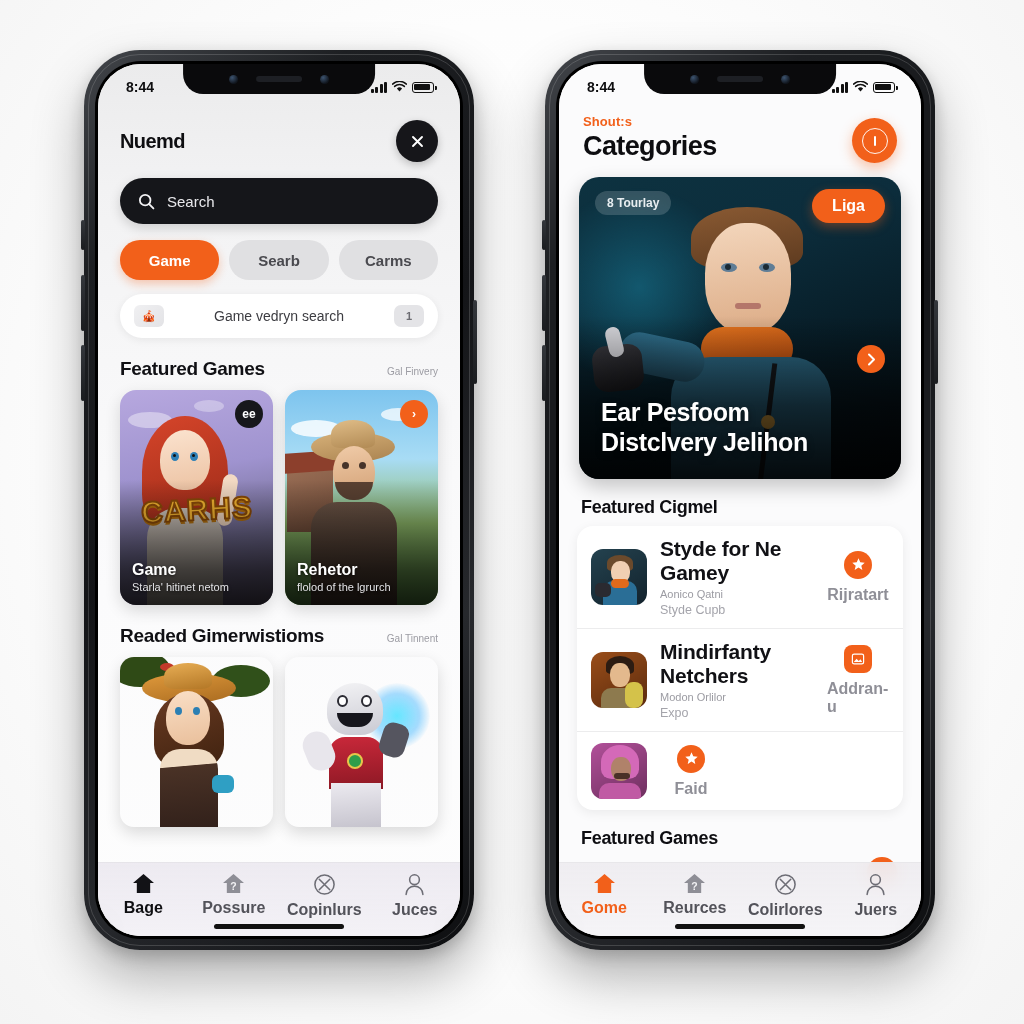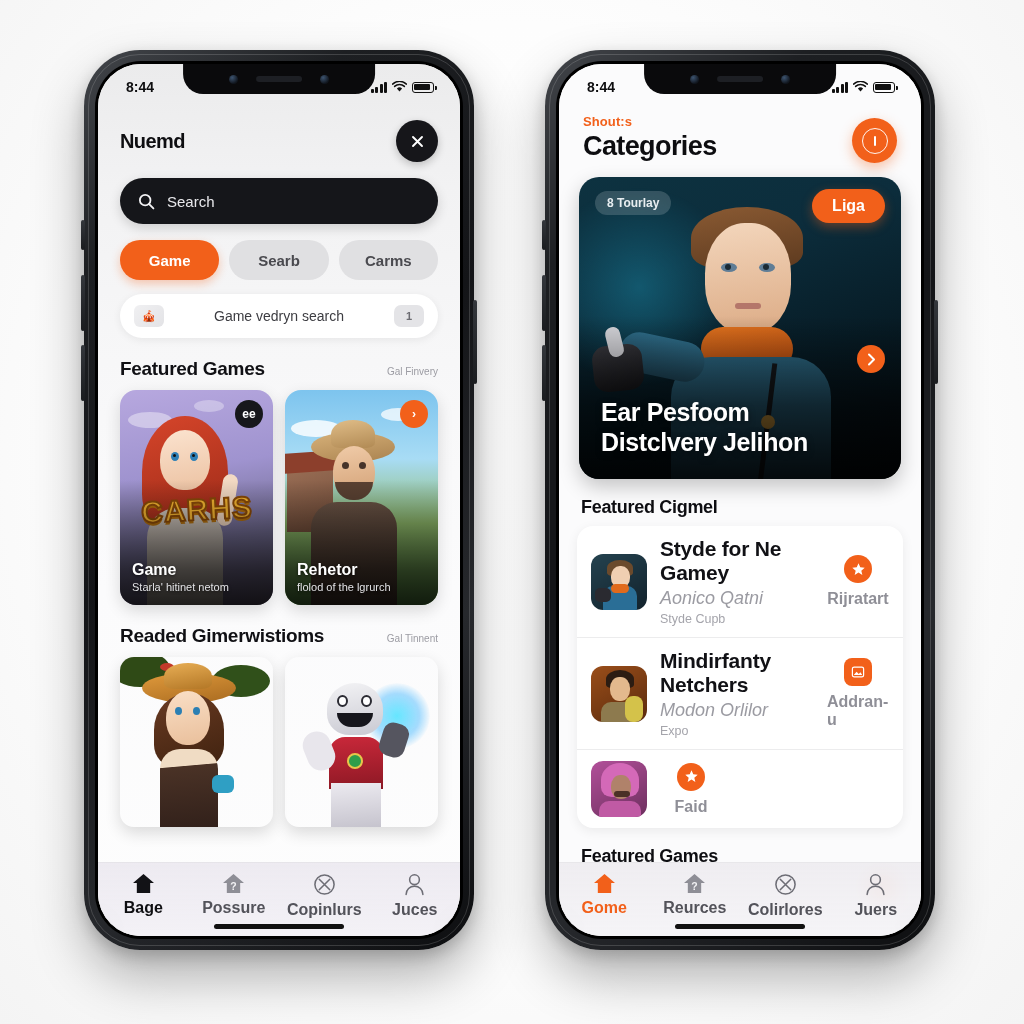--- a/index.html
+++ b/index.html
@@ -294,21 +294,21 @@
     overflow: hidden;
   }
   .lrow { display: flex; align-items: center; gap: 13px; padding: 11px 14px; position: relative; }
   .lrow + .lrow { border-top: 1px solid #ececed; }
   .lthumb { width: 56px; height: 56px; border-radius: 12px; overflow: hidden; position: relative; flex: 0 0 56px; }
   .th-blue   { background: linear-gradient(150deg,#24424f,#12222c); }
   .th-brown  { background: linear-gradient(150deg,#9a4e1a,#5a2a0d); }
   .th-pink   { background: linear-gradient(150deg,#b2509a,#6d2f5e); }
   .lmeta { flex: 1; min-width: 0; }
   .lmeta .n1 { font-size: 21px; font-weight: 800; color: #111115; letter-spacing: -0.2px; }
-  .lmeta .n2 { font-size: 18px; color: #9b9ba2; margin-top: 3px; font-style: italic; }
+  .lmeta .n2 { font-size: 11px; color: #9b9ba2; margin-top: 3px; }
   .lmeta .n3 { font-size: 12.5px; color: #a4a4ab; margin-top: 3px; }
   .lright { display:flex; flex-direction: column; align-items: center; gap: 7px; width: 62px; }
   .licon {
     width: 28px; height: 28px; border-radius: 50%; background: #F2601A;
     display: flex; align-items: center; justify-content: center; color: #fff; font-size: 14px;
   }
   .licon.sq { border-radius: 8px; }
   .lright .act { font-size: 16px; color: #8f8f97; font-weight: 600; }
 
   .r-sec2 { padding: 18px 22px 6px 22px; font-size: 18px; font-weight: 800; color: #0e0e12; letter-spacing: -0.3px; }

